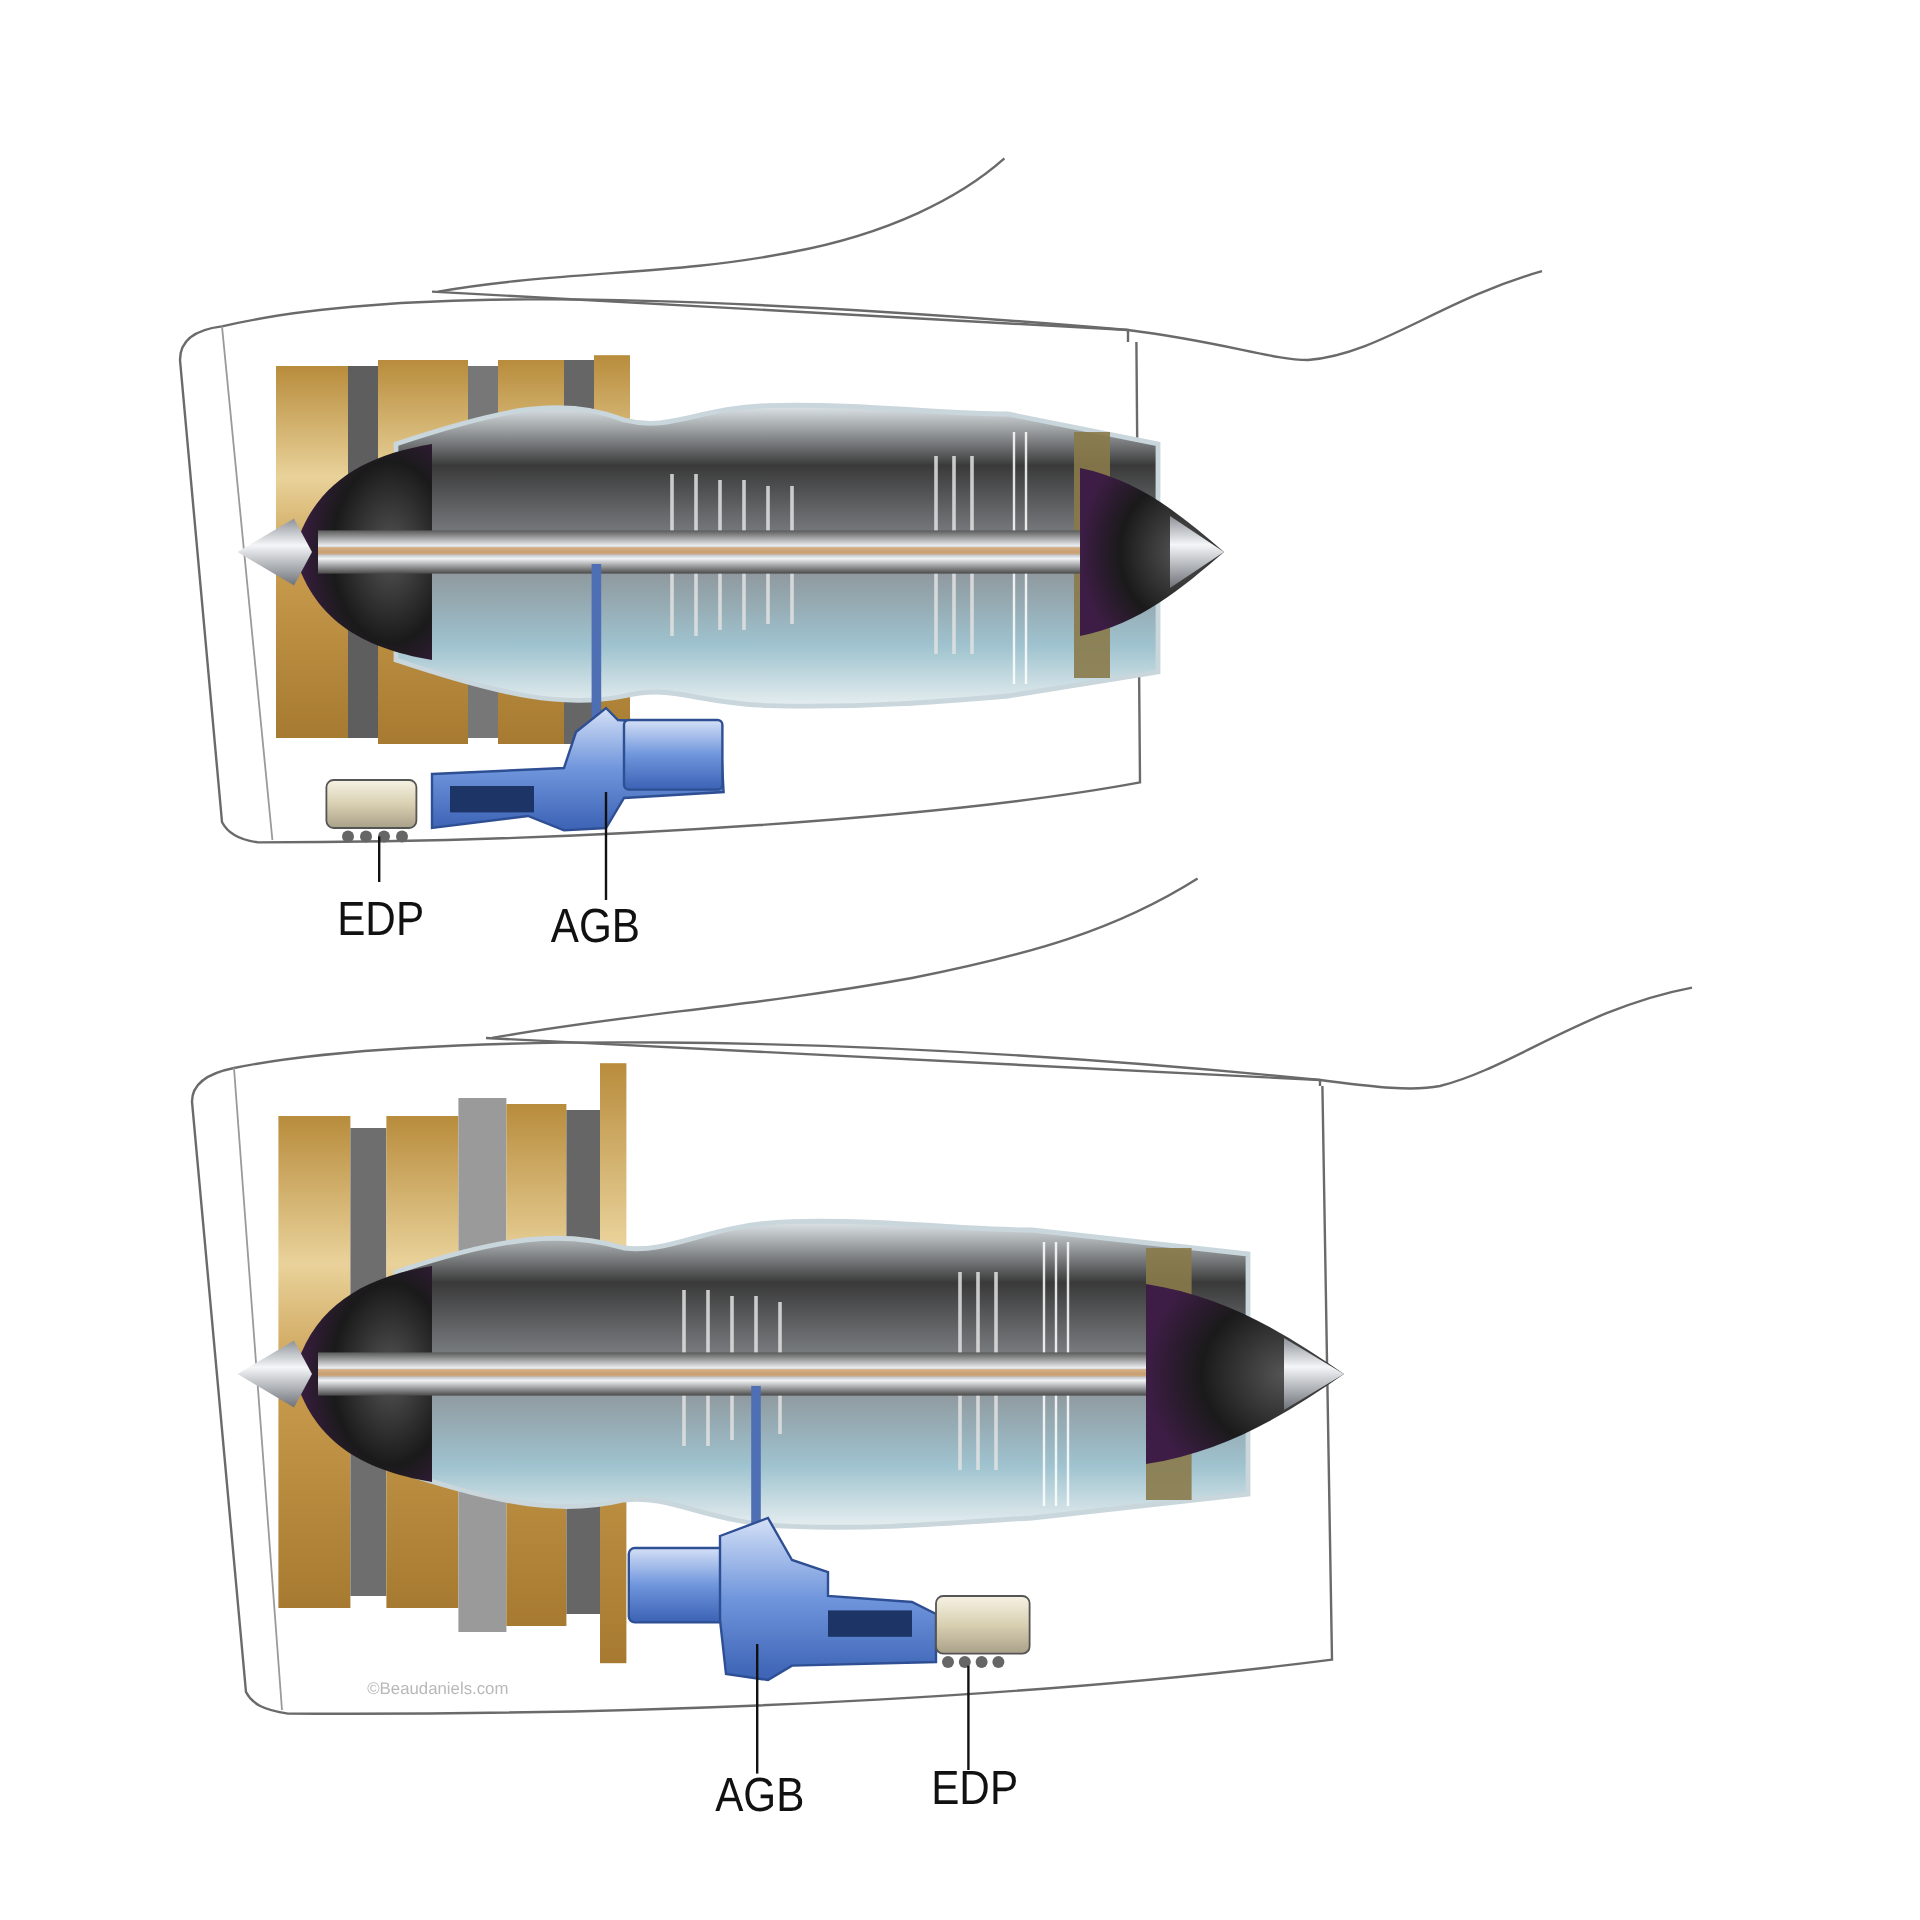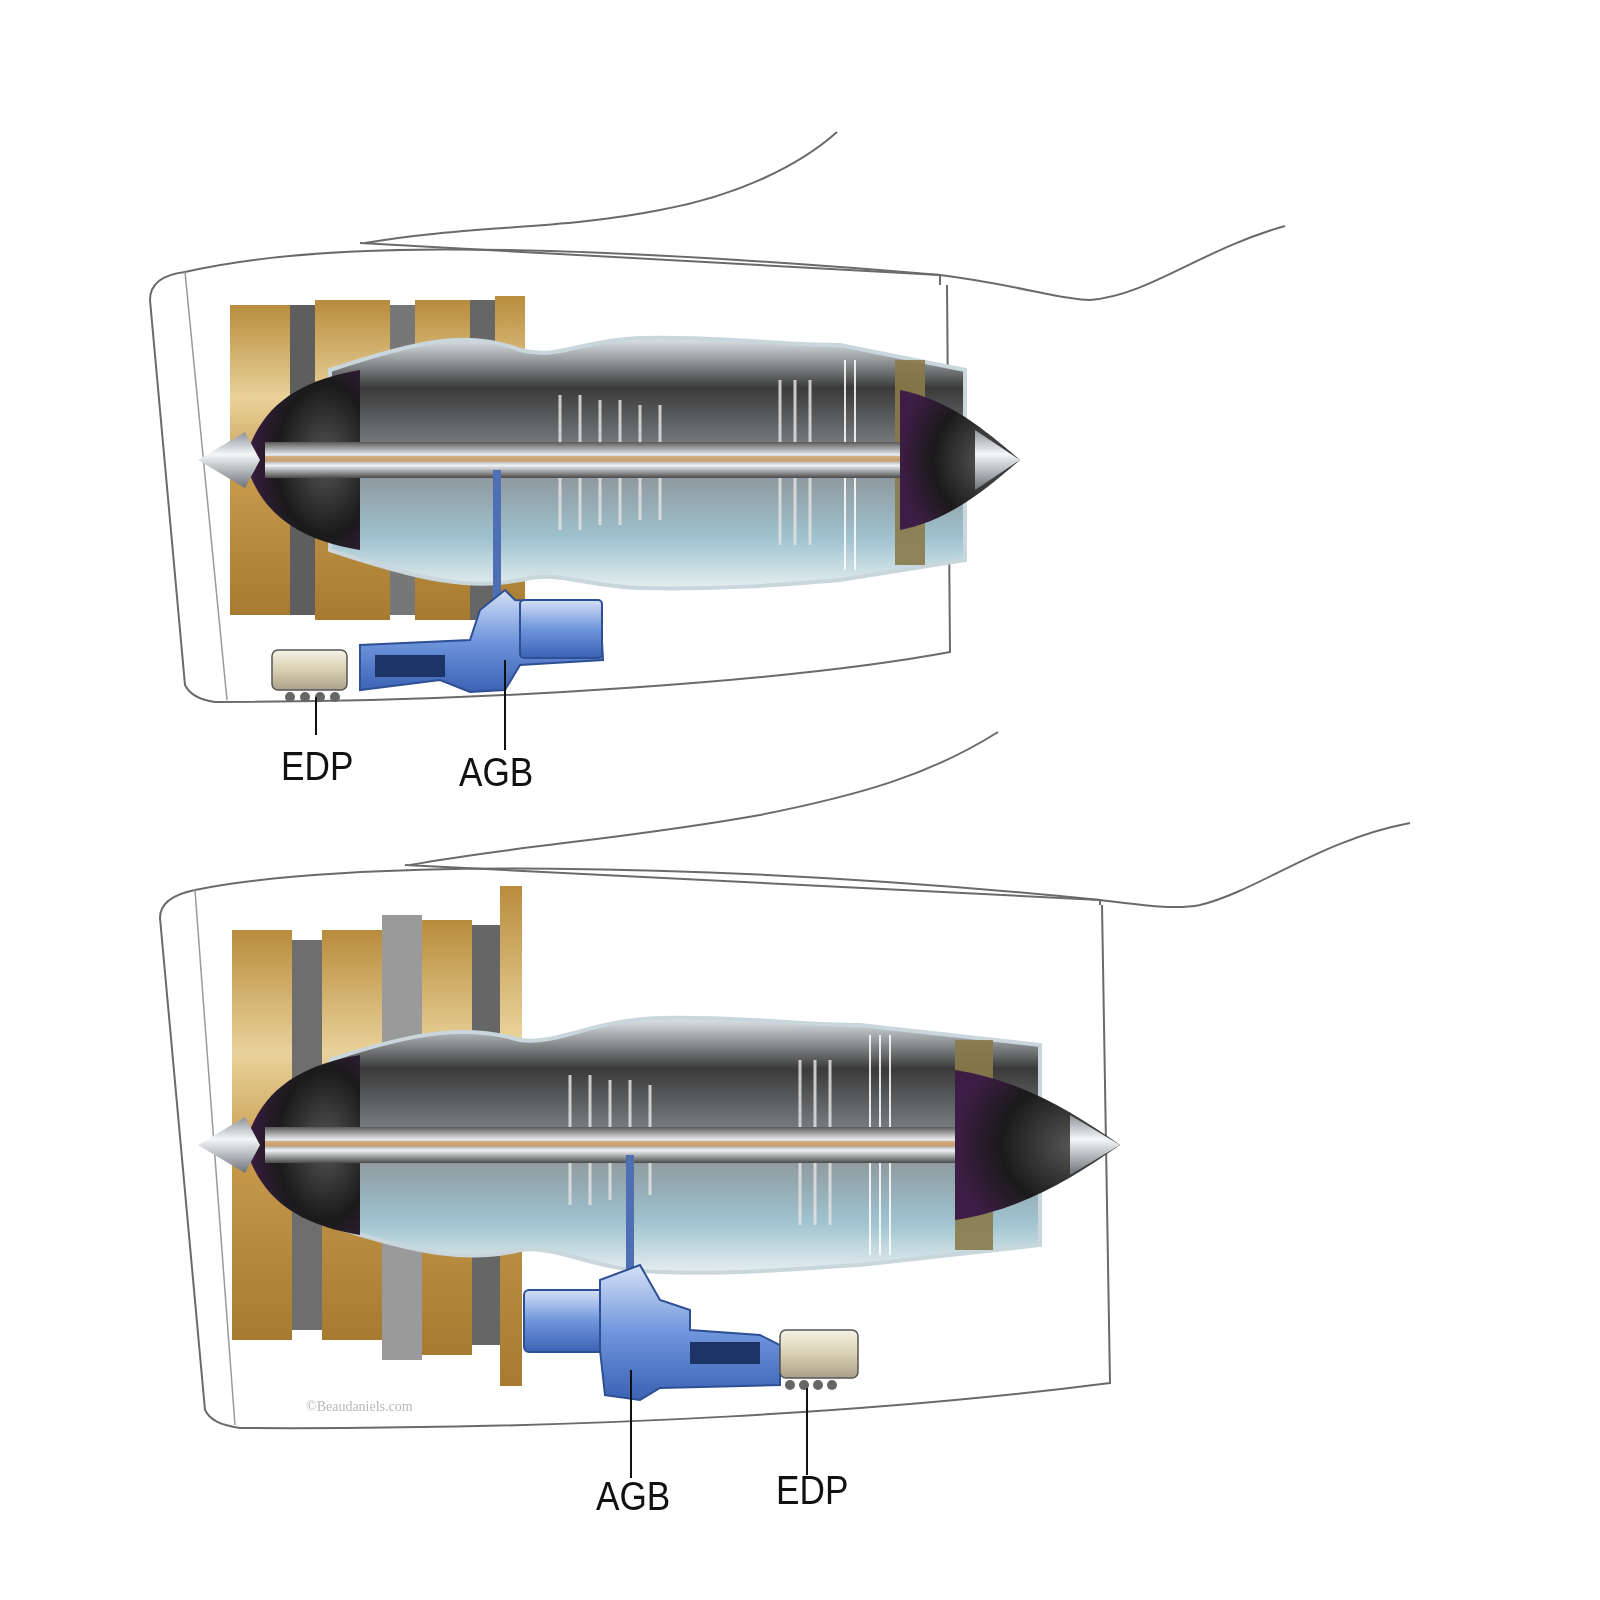--- a/index.html
+++ b/index.html
@@ -4,21 +4,21 @@
 <style>
   html, body { margin: 0; padding: 0; background: #ffffff; }
   body { width: 1600px; height: 1600px; position: relative; overflow: hidden;
          font-family: "Liberation Sans", "DejaVu Sans", sans-serif; }
   .figure { position: absolute; left: 0; width: 1488px; }
   #fig-top { top: 0; height: 800px; }
   #fig-bottom { top: 720px; height: 880px; }
   svg { position: absolute; left: 0; top: 0; }
   .label { position: absolute; font-family: "Liberation Sans", "DejaVu Sans", sans-serif;
            font-size: 40px; color: #111; letter-spacing: 0px; line-height: 1; transform: scaleX(0.88); transform-origin: left top; }
-  .watermark { position: absolute; font-family: Liberation Serif, serif;
+  .watermark { position: absolute; font-family: Liberation Sans, sans-serif;
                font-size: 14px; color: #b8b8b8; }
 </style>
 </head>
 <body>
 
 <div class="figure" id="fig-top">
   <svg width="1600" height="800" viewBox="0 0 1600 800">
     <defs>
       <linearGradient id="gold" x1="0" y1="0" x2="0" y2="1">
         <stop offset="0" stop-color="#b88c3c"></stop>

